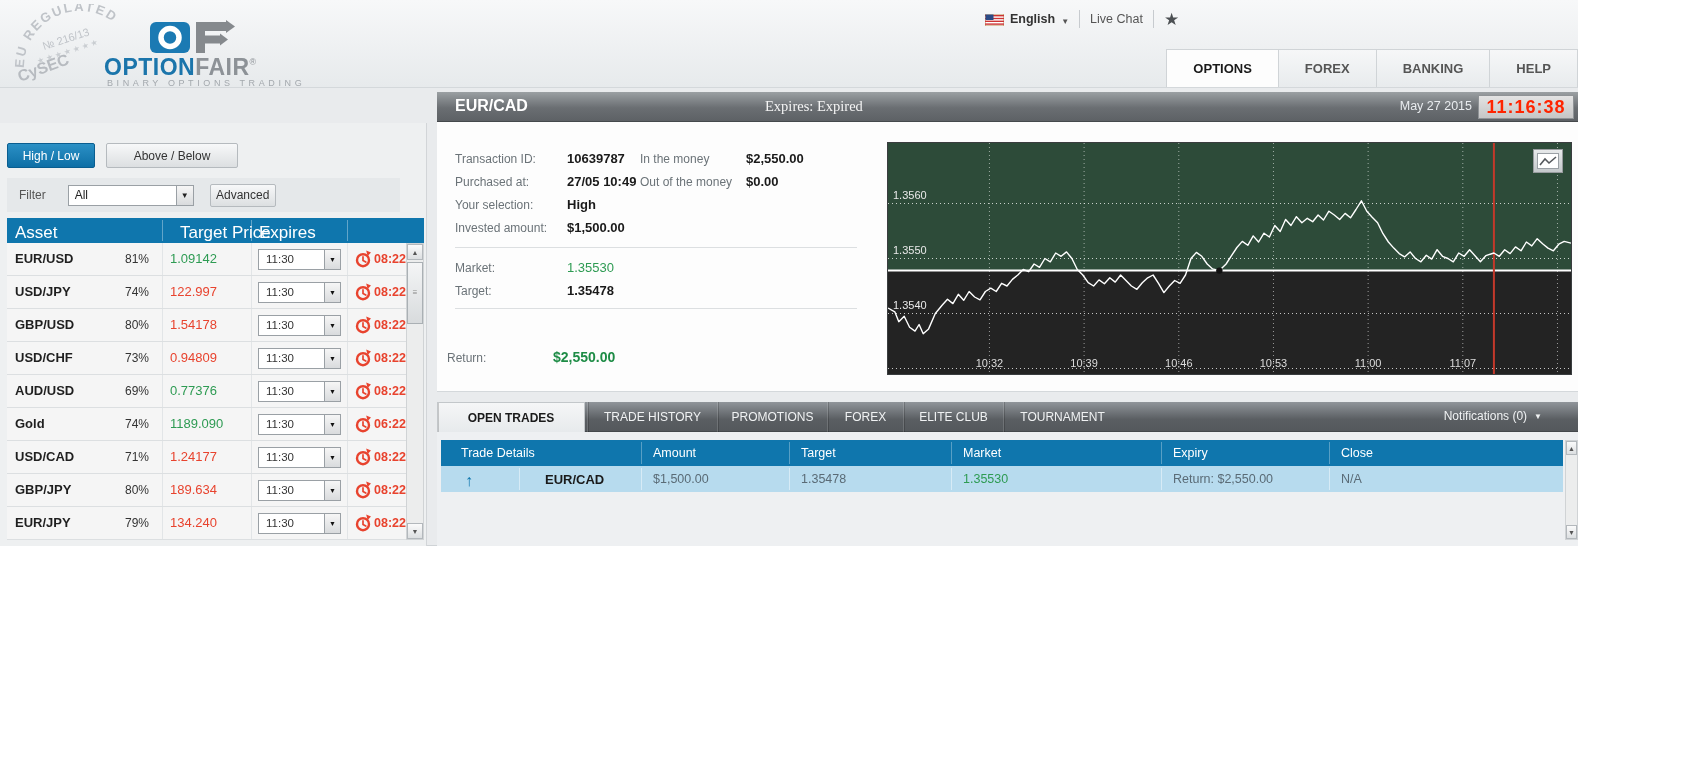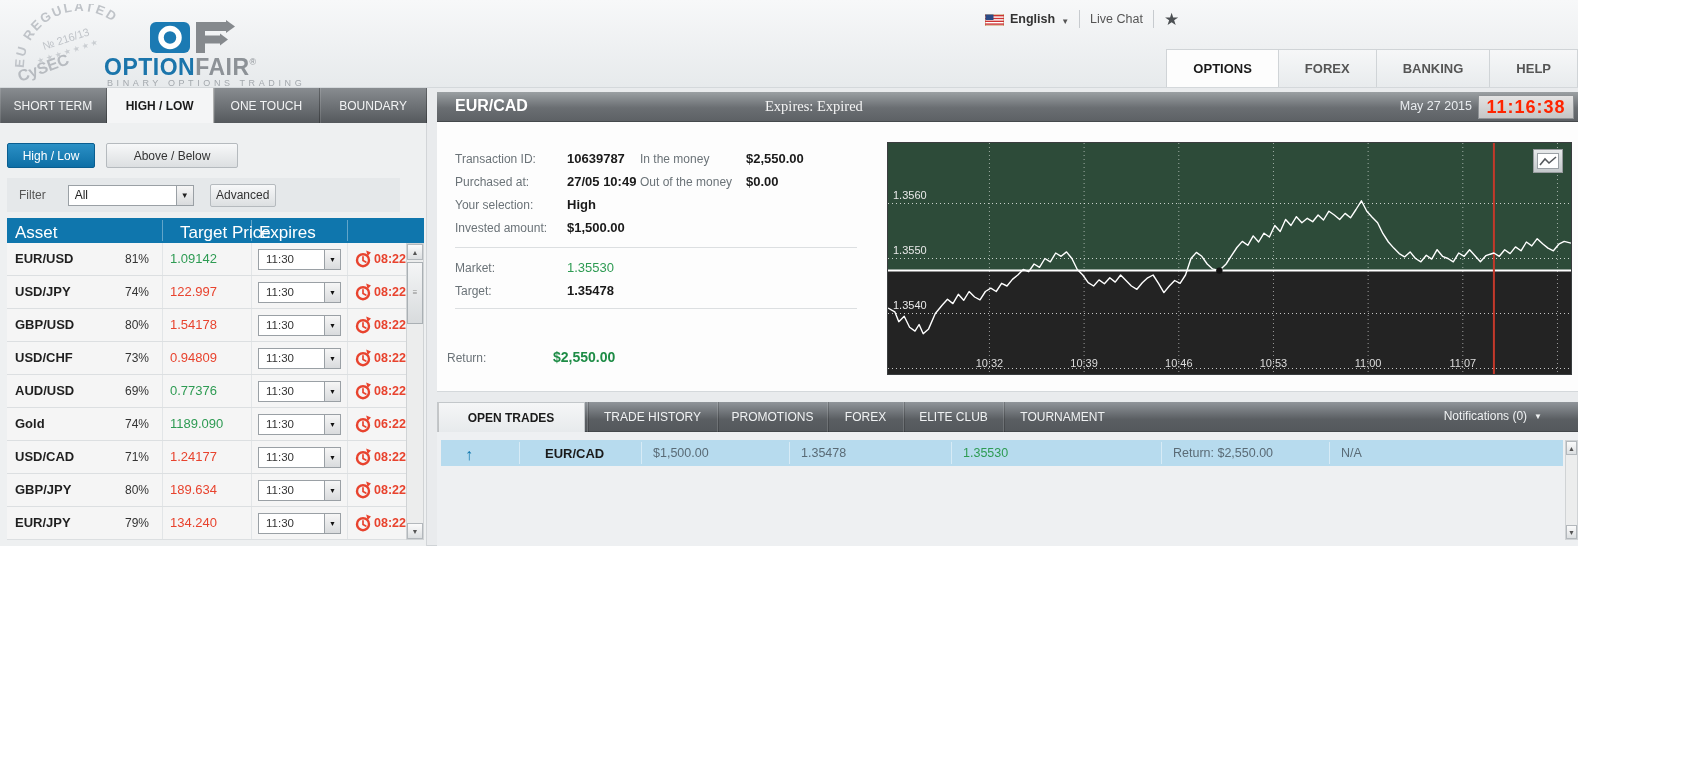--- a/index.html
+++ b/index.html
@@ -181,26 +181,20 @@
     </div>
 
     <div class="navtabs">
       <div class="navtab active">OPTIONS</div>
       <div class="navtab">FOREX</div>
       <div class="navtab">BANKING</div>
       <div class="navtab">HELP</div>
     </div>
   </div>
 
-  <div class="ltabs">
-    <div class="ltab">SHORT TERM</div>
-    <div class="ltab active">HIGH / LOW</div>
-    <div class="ltab">ONE TOUCH</div>
-    <div class="ltab">BOUNDARY</div>
-  </div>
 
   <div class="lpanel">
     <div class="modebtn mode-high">High / Low</div>
     <div class="modebtn mode-above">Above / Below</div>
 
     <div class="filterbar">
       <span class="filterlabel">Filter</span>
       <div class="selectbox">
         <span class="val">All</span>
         <span class="btn">▼</span>
@@ -451,20 +445,33 @@
     <div class="btab" style="left:466px;width:100px">ELITE CLUB</div>
     <div class="btab" style="left:566px;width:118px">TOURNAMENT</div>
     <div class="notif">
       <span>Notifications (0)</span>
       <span class="caret" style="color:#f0f2f3">▼</span>
     </div>
   </div>
 
   <div class="bwrap">
     <div class="btable">
+      <div class="bhead">
+        <span style="left:20px">Trade Details</span>
+        <span style="left:212px">Amount</span>
+        <span style="left:360px">Target</span>
+        <span style="left:522px">Market</span>
+        <span style="left:732px">Expiry</span>
+        <span style="left:900px">Close</span>
+        <div class="bcolsep bh-sep" style="left:200px"></div>
+        <div class="bcolsep bh-sep" style="left:348px"></div>
+        <div class="bcolsep bh-sep" style="left:510px"></div>
+        <div class="bcolsep bh-sep" style="left:720px"></div>
+        <div class="bcolsep bh-sep" style="left:888px"></div>
+      </div>
       <div class="brow">
         <span class="b-arrow">↑</span>
         <span class="b-asset">EUR/CAD</span>
         <span style="left:212px">$1,500.00</span>
         <span style="left:360px">1.35478</span>
         <span class="b-market" style="left:522px">1.35530</span>
         <span style="left:732px">Return: $2,550.00</span>
         <span style="left:900px">N/A</span>
         <div class="bcolsep" style="left:78px"></div>
         <div class="bcolsep" style="left:200px"></div>

